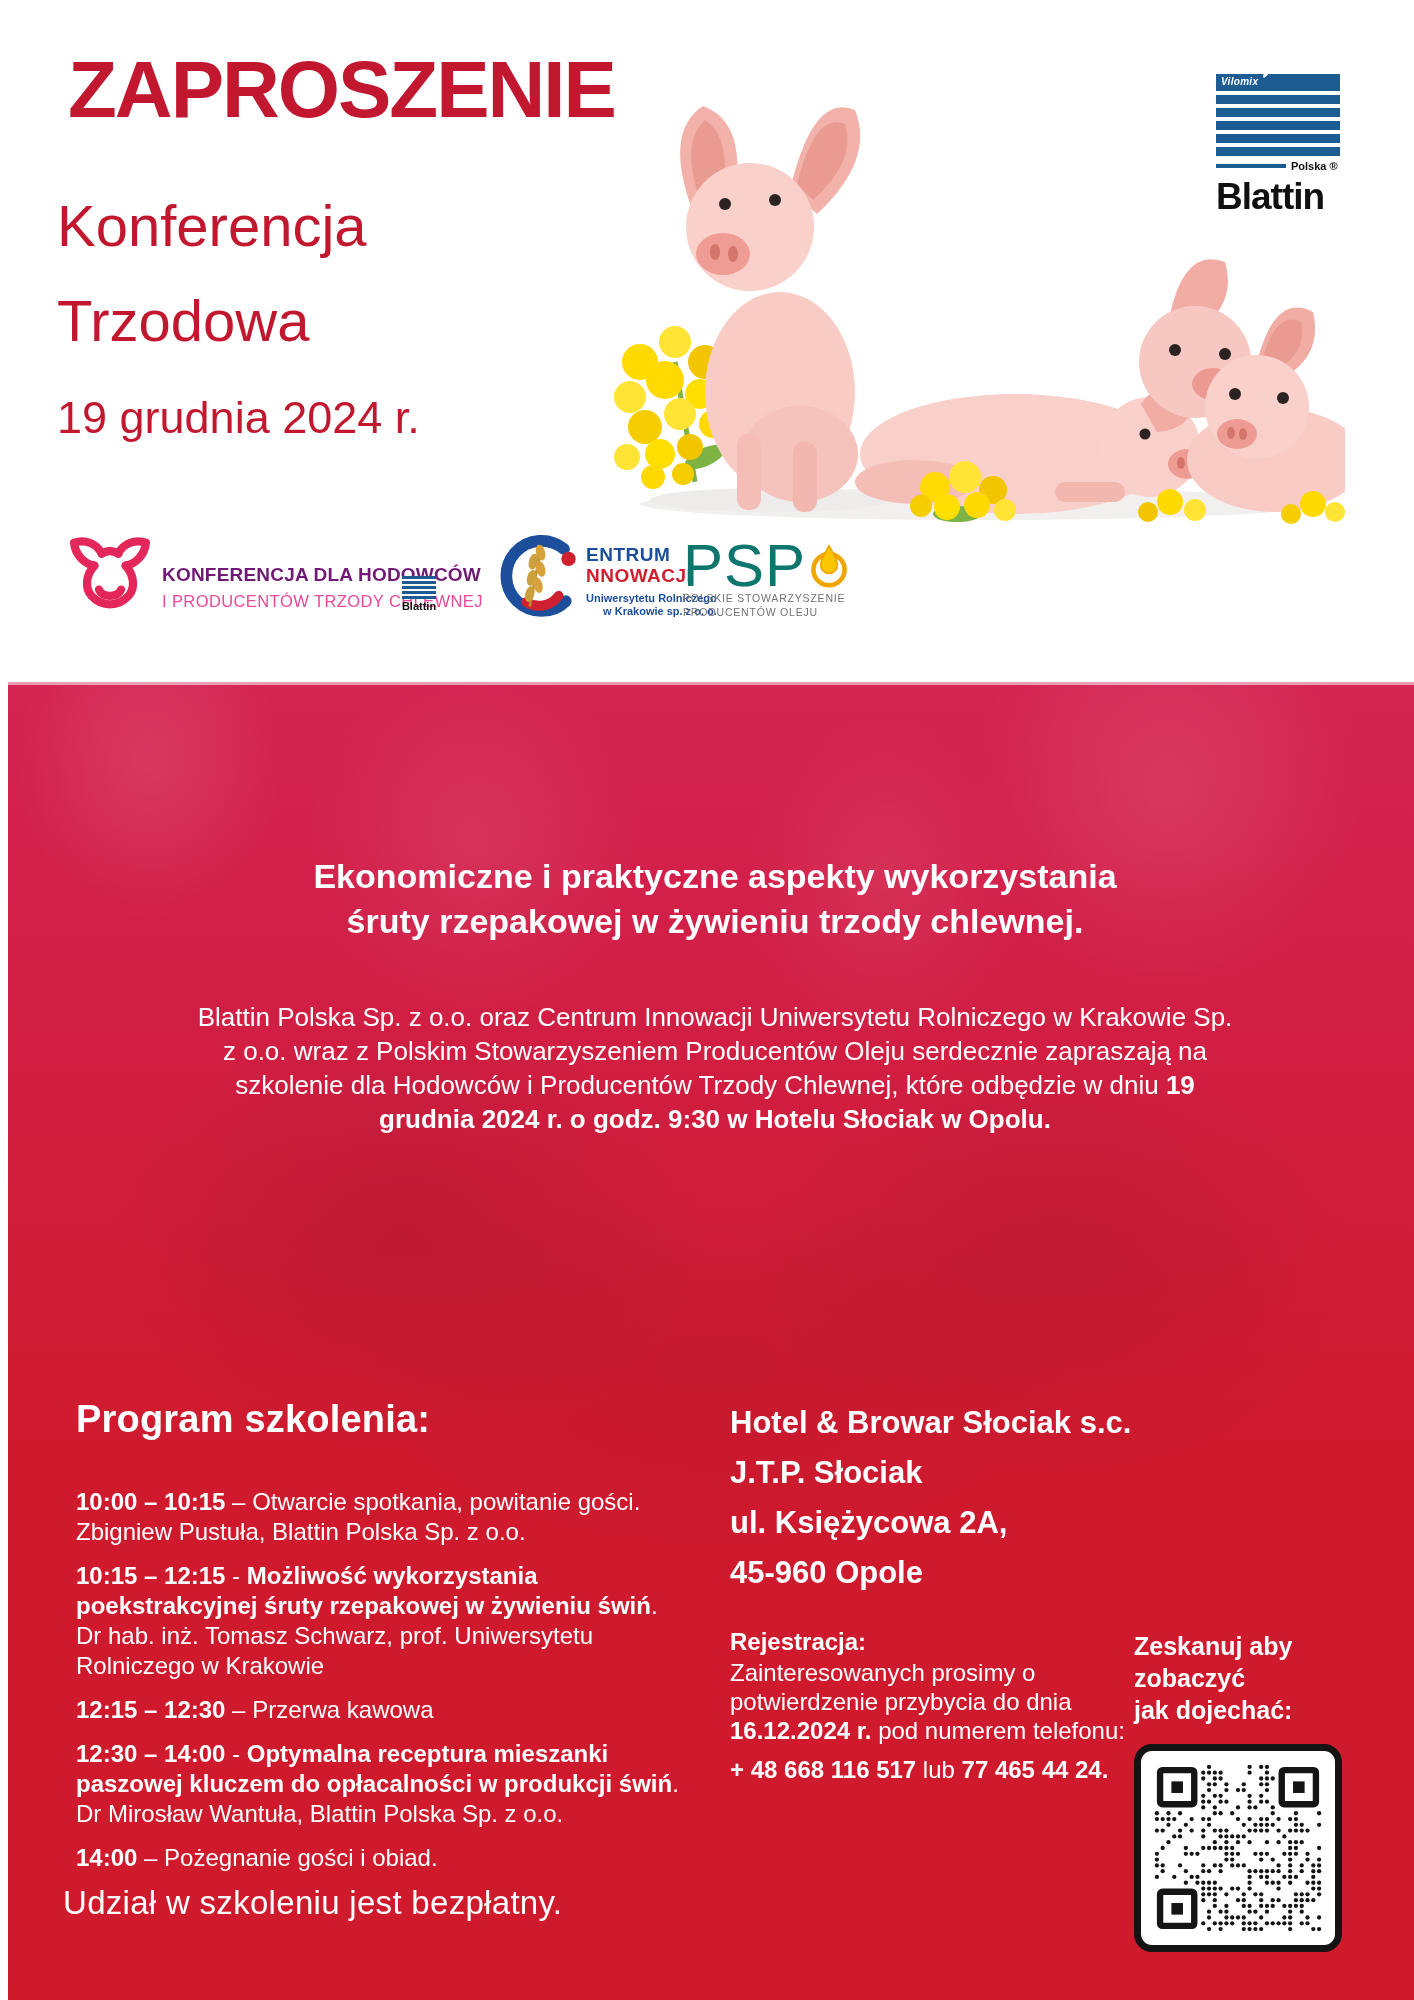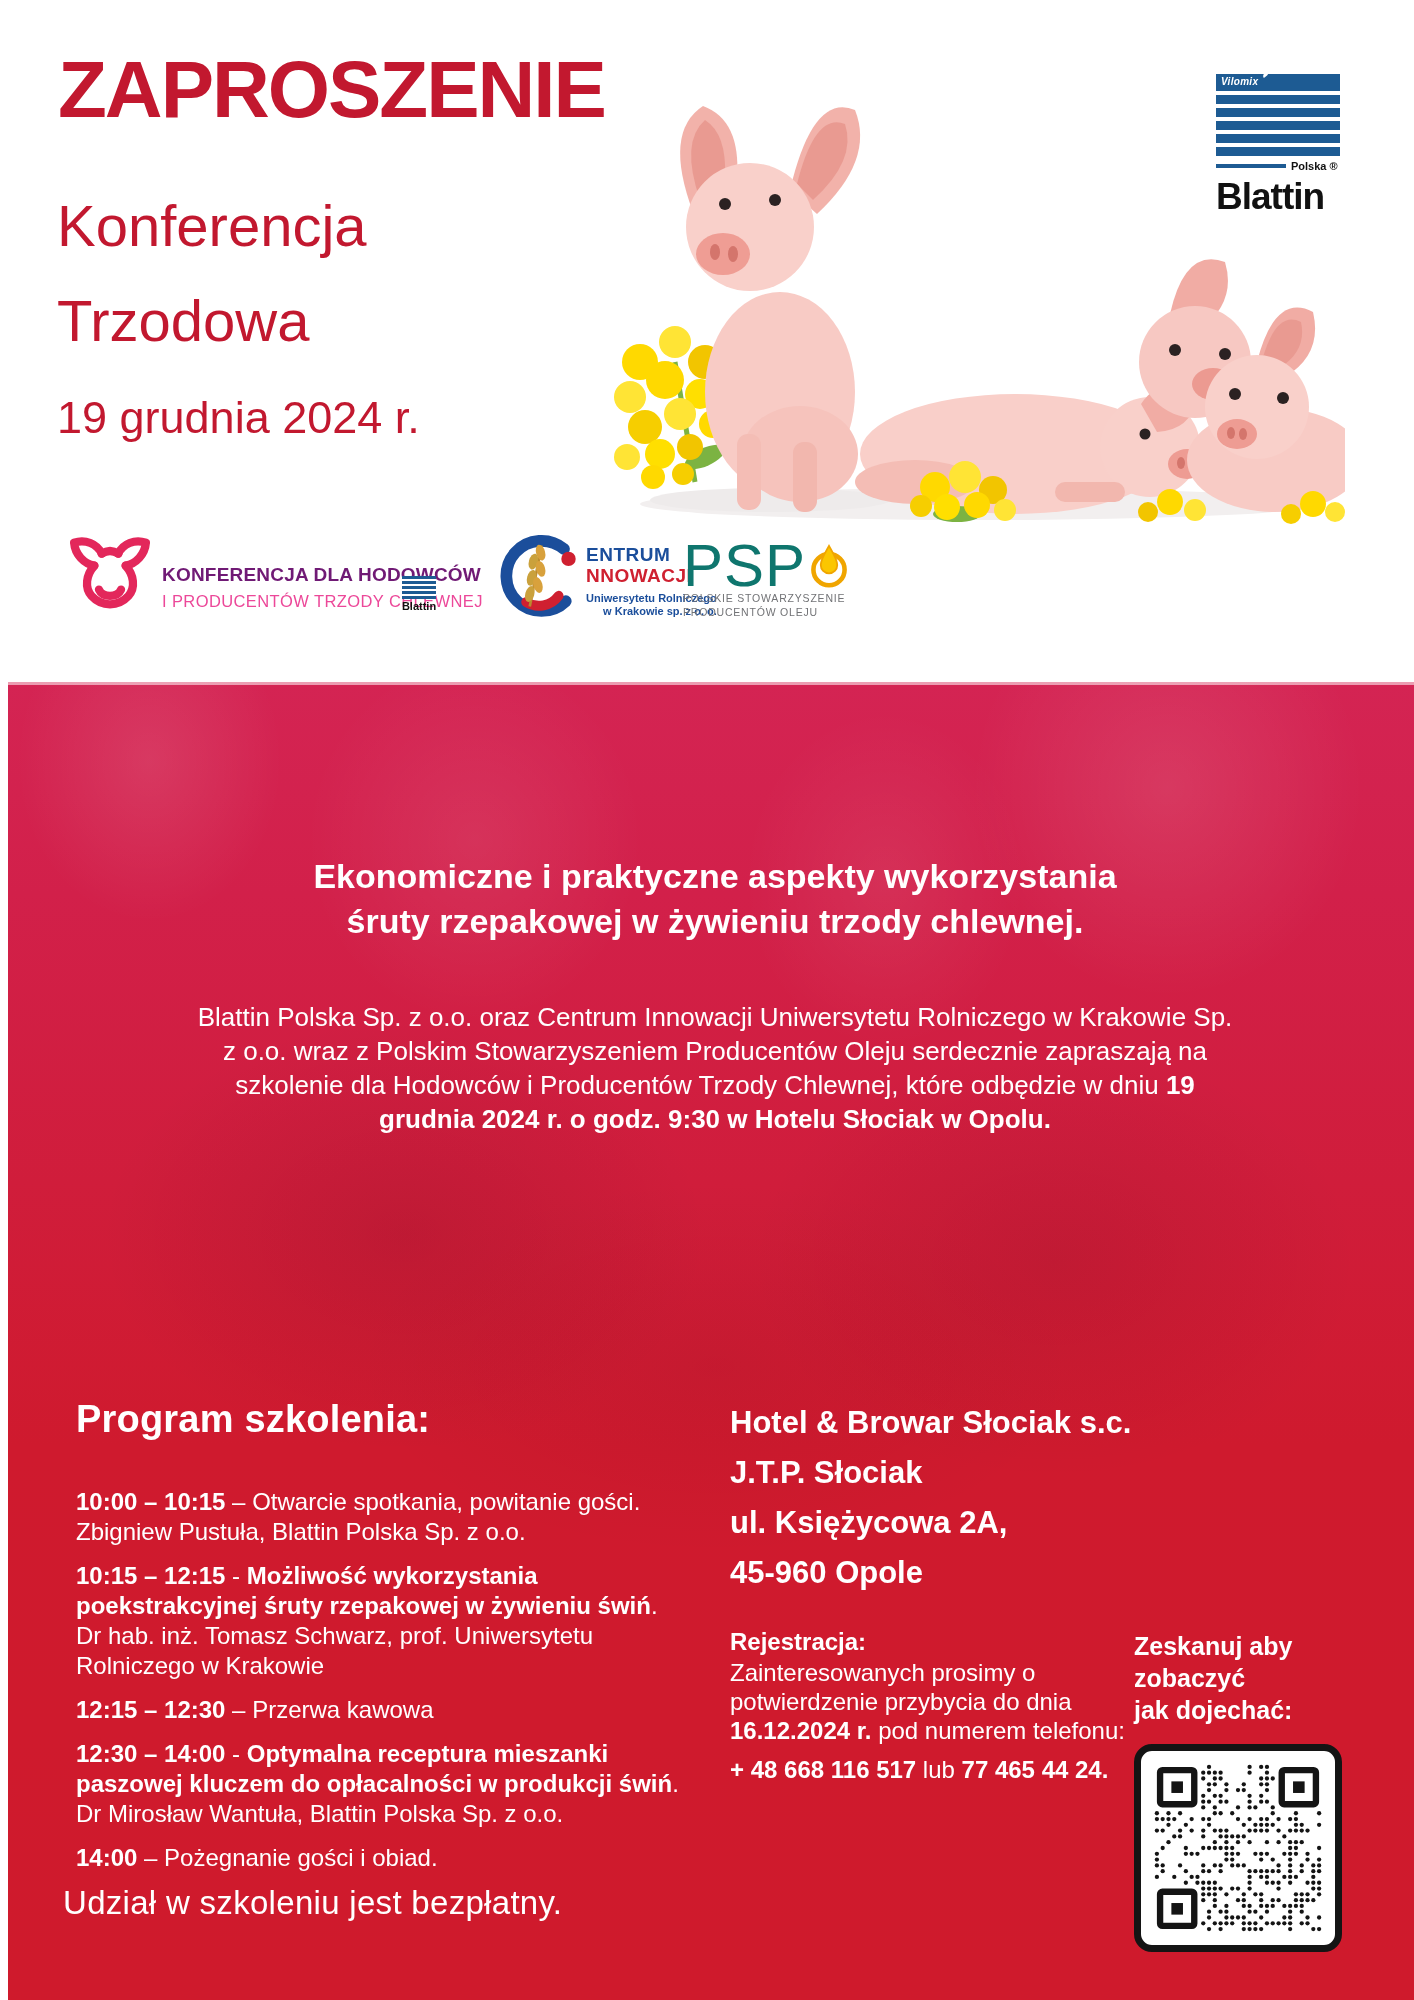--- a/index.html
+++ b/index.html
@@ -1,21 +1,21 @@
 <!DOCTYPE html>
 <html lang="pl"><head>
 <meta charset="utf-8">
 <style>
   html,body{margin:0;padding:0;background:#fff;}
   .poster{
     position:relative;width:1414px;height:2000px;overflow:hidden;background:#ffffff;
     font-family:"Liberation Sans","DejaVu Sans",sans-serif;
   }
   
-  .hdr-title{position:absolute;left:58px;top:50px;color:#c2182f;font-size:80px;font-weight:700;letter-spacing:-2px;line-height:1;margin:0;}
+  .hdr-title{position:absolute;left:68px;top:50px;color:#c2182f;font-size:80px;font-weight:700;letter-spacing:-2px;line-height:1;margin:0;}
   .hdr-sub{position:absolute;left:57px;top:178px;color:#c2182f;font-size:58px;font-weight:400;line-height:95px;margin:0;}
   .hdr-date{position:absolute;left:57px;top:392px;color:#c2182f;font-size:45px;font-weight:400;margin:0;}
 
   
   .blattin-logo{position:absolute;left:1216px;top:74px;width:124px;}
   .bl-stripe{background:#1d5b93;margin-bottom:4px;}
   .bl-s1{height:17px;position:relative;}
   .bl-s{height:9px;}
   .bl-vilomix{position:absolute;left:5px;top:2px;color:#fff;font-size:10px;font-style:italic;font-weight:700;letter-spacing:.3px;}
   .bl-leaf{position:absolute;left:46px;top:-2px;width:8px;height:4px;background:#fff;border-radius:80% 0 80% 0;transform:rotate(-35deg);}

